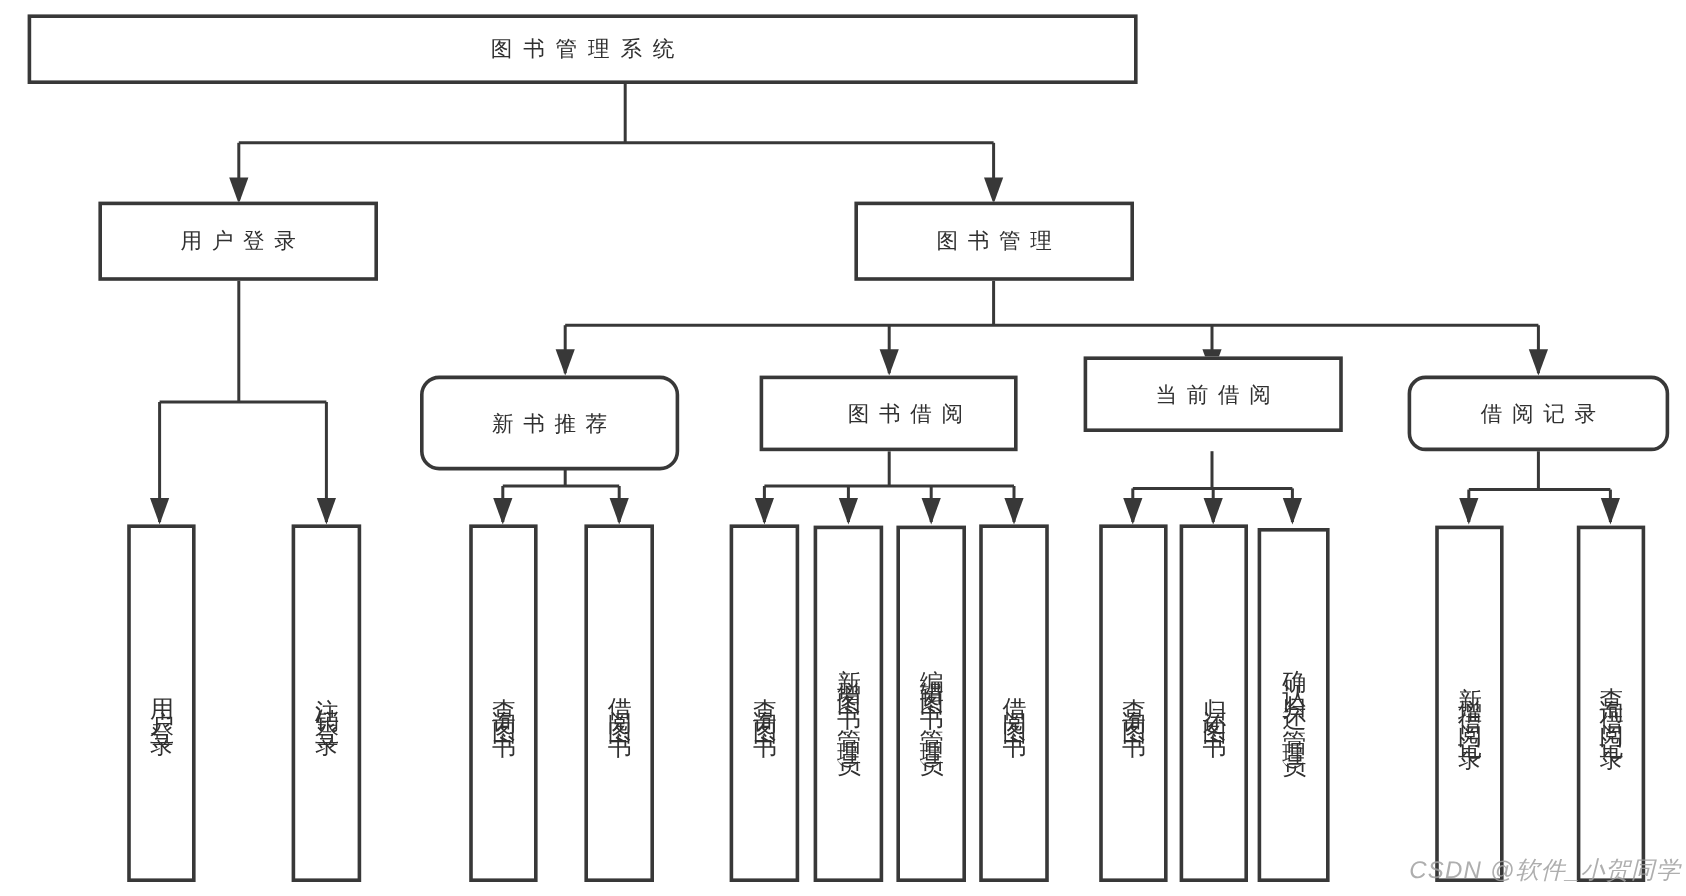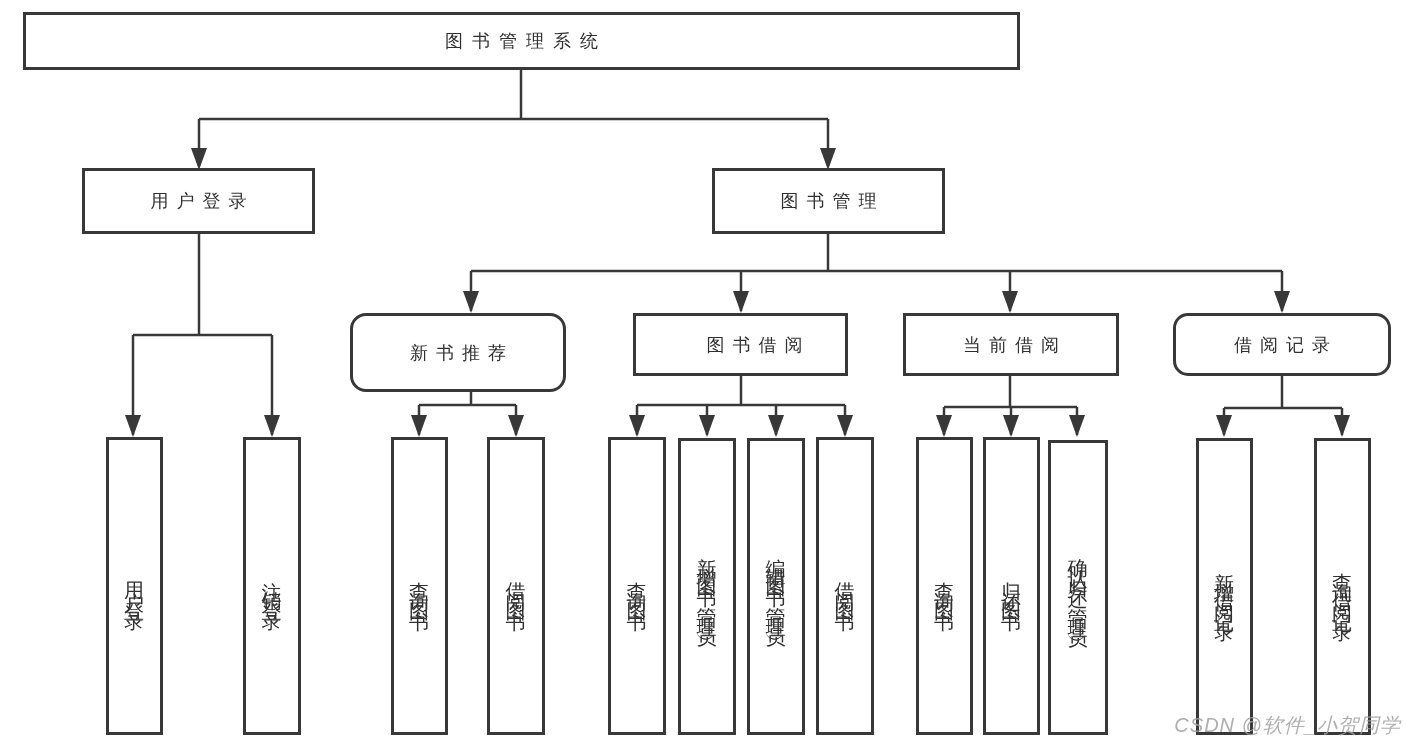--- a/index.html
+++ b/index.html
@@ -126,28 +126,28 @@
       <polygon points="768,415 784,415 776,437"></polygon>
       <polygon points="837,415 853,415 845,437"></polygon>
       <polygon points="936,415 952,415 944,437"></polygon>
       <polygon points="1003,415 1019,415 1011,437"></polygon>
       <polygon points="1069,415 1085,415 1077,437"></polygon>
       <polygon points="1216,415 1232,415 1224,437"></polygon>
       <polygon points="1334,415 1350,415 1342,437"></polygon>
     </g>
   </svg>
 
-  <div class="node hbox root-box" style="left:23px; top:12px; width:997px; height:58px;">图书管理系统</div>
+  <div class="node hbox root-box" style="left:23px; top:12px; width:925px; height:58px;">图书管理系统</div>
 
   <div class="node hbox" style="left:82px; top:168px; width:233px; height:66px;">用户登录</div>
   <div class="node hbox" style="left:712px; top:168px; width:233px; height:66px;text-align:right;">图书管理</div>
 
   <div class="node hbox" style="left:350px; top:313px; width:216px; height:79px;border-radius:16px;">新书推荐</div>
   <div class="node hbox" style="left:633px; top:313px; width:215px; height:63px;padding-left:28px;">图书借阅</div>
-  <div class="node hbox" style="left:903px; top:313px; width:216px; height:63px;">当前借阅</div>
+  <div class="node hbox" style="left:903px; top:297px; width:216px; height:63px;">当前借阅</div>
   <div class="node hbox" style="left:1173px; top:313px; width:218px; height:63px;border-radius:15px;">借阅记录</div>
 
   <div class="node vbox" style="left:106px; top:437px; width:57px; height:298px;">
     <span>用户登录</span>
   </div>
   <div class="node vbox" style="left:243px; top:437px; width:58px; height:298px;">
     <span>注销登录</span>
   </div>
 
   <div class="node vbox" style="left:391px; top:437px; width:57px; height:298px;">

